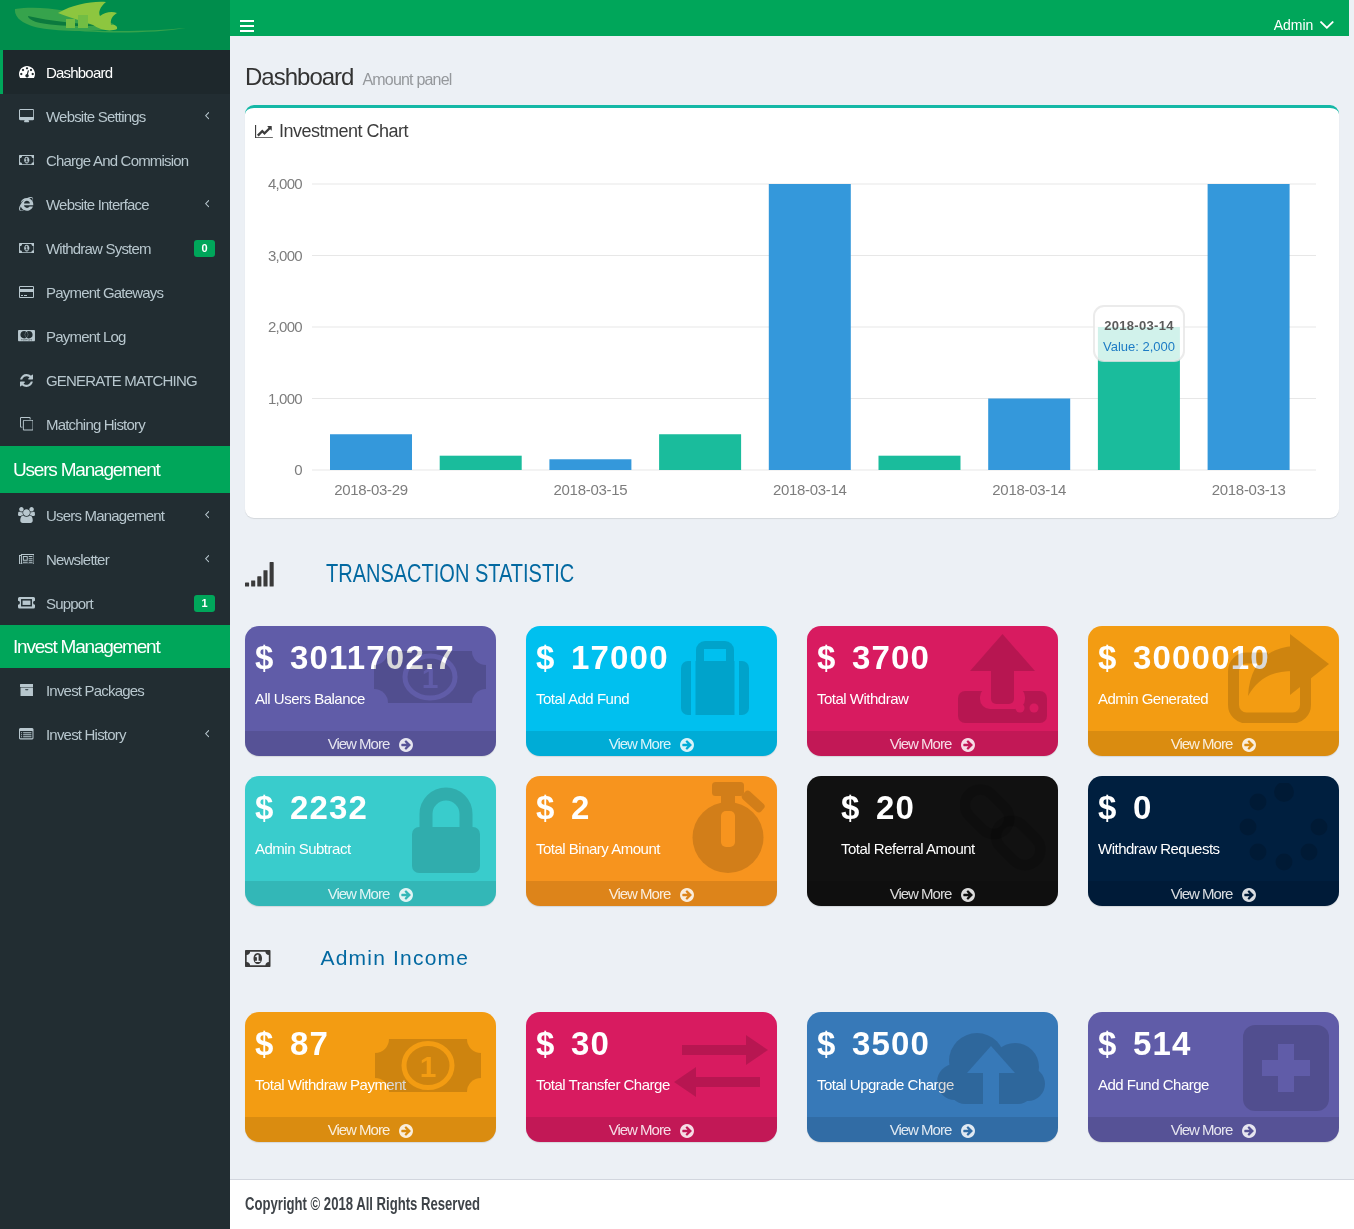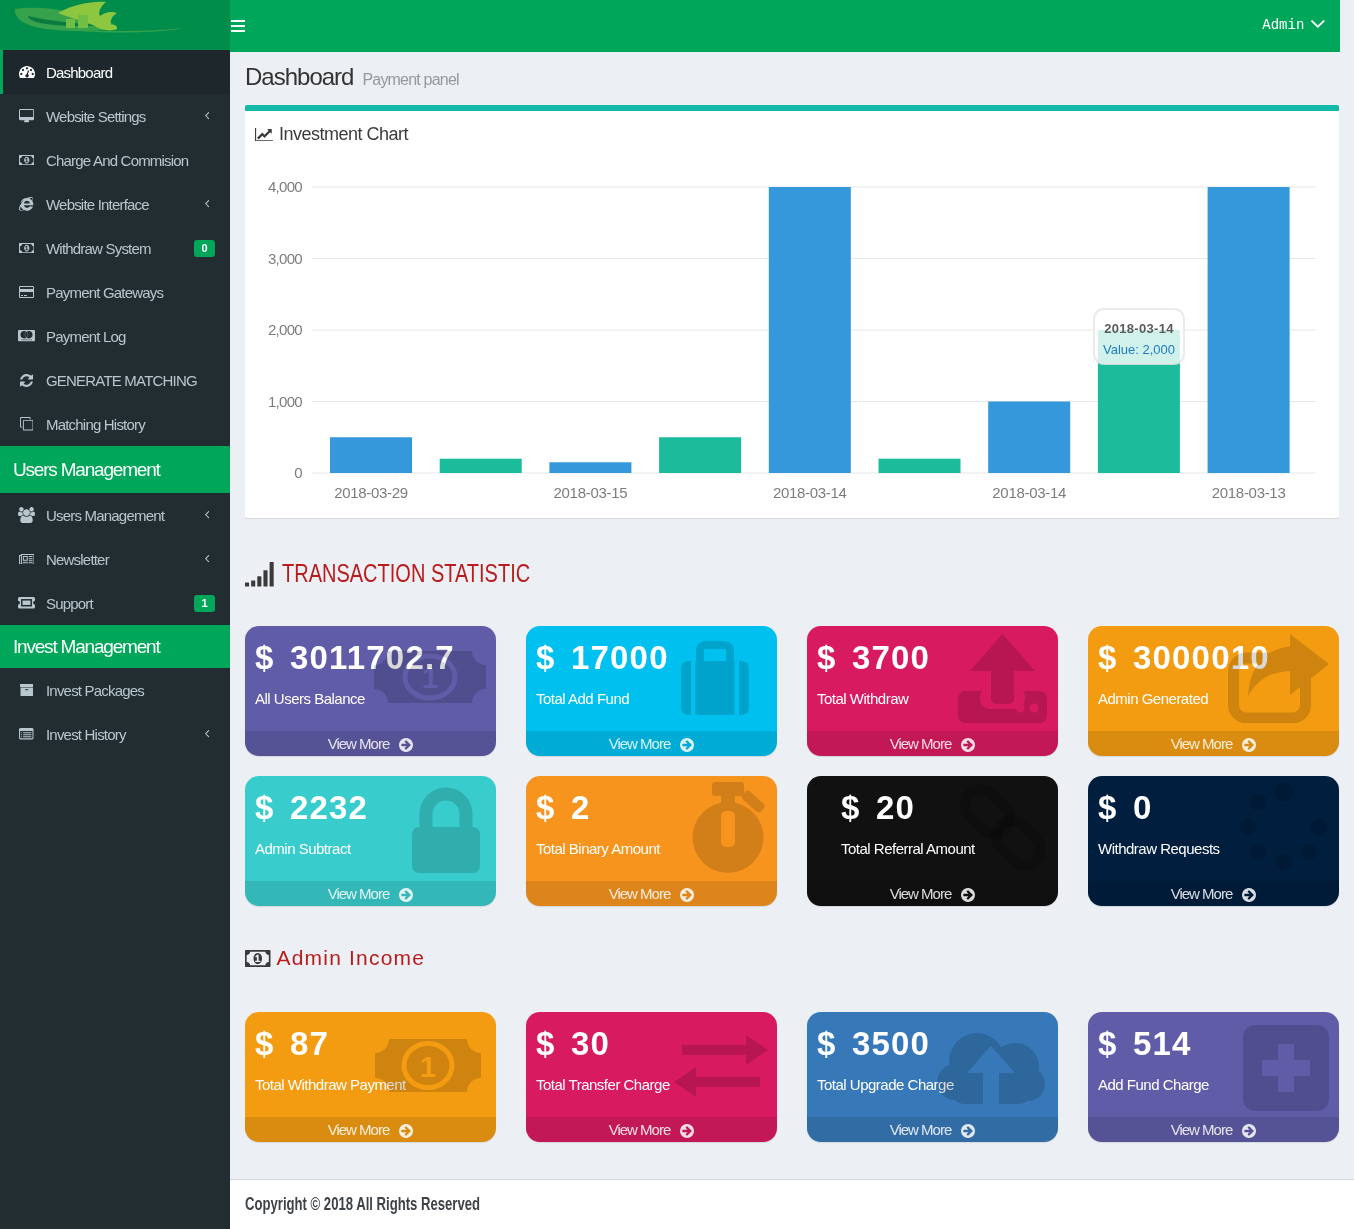--- a/index.html
+++ b/index.html
@@ -1,44 +1,44 @@
 <!DOCTYPE html>
 <html><head>
 <meta charset="utf-8">
 <style>
 * { box-sizing: border-box; }
 html,body { margin:0; padding:0; }
 body { width:1354px; height:1229px; overflow:hidden; position:relative;
   font-family:"Liberation Sans",sans-serif; background:#ecf0f5; }
 .sidebar { position:absolute; left:0; top:0; width:230px; height:1229px; background:#222d32; z-index:5; }
 .logo { height:50px; background:#008d4c; }
-.topbar { position:absolute; left:216px; top:0; width:1124px; height:52px; background:#00a65a; z-index:4;font-family:Liberation Mono, monospace; }
+.topbar { position:absolute; left:225px; top:0; width:1124px; height:36px; background:#00a65a; z-index:4; }
 .burger { position:absolute; left:15px; top:20px; width:14px; height:2px; background:#fff;
   box-shadow:0 5px 0 #fff, 0 10px 0 #fff; }
 .admin { position:absolute; right:15px; top:0; height:50px; line-height:50px; color:#fff; font-size:14px; }
 .admin svg { vertical-align:middle; margin-left:7px; margin-top:-2px; }
 .menu { list-style:none; margin:0; padding:0; }
 .menu li { display:flex; align-items:center; height:44px; padding-left:17px; color:#b8c7ce; font-size:15px; letter-spacing:-0.8px; }
 .menu li.active { background:#1e282c; color:#fff; border-left:3px solid #00a65a; padding-left:14px; }
 .menu li .mi { width:19px; display:flex; justify-content:center; align-items:center; margin-right:10px; flex:none; }
 .menu li.hdr { background:#00a65a; color:#fff; font-size:19px; letter-spacing:-1.2px; height:47px; padding-left:13px; }
 .menu li.hdr2 { height:43px; }
 .caret { margin-left:auto; margin-right:21px; display:flex; }
 .badge { margin-left:auto; margin-right:15px; background:#00a65a; color:#fff; font-size:11px; font-weight:bold; letter-spacing:0;
   width:21px; height:17px; border-radius:3px; text-align:center; line-height:17px; }
 .main { position:absolute; left:230px; top:50px; width:1124px; }
 .ch { padding:14px 15px 0; }
 .ch h1 { margin:0; font-size:24px; font-weight:normal; color:#333; line-height:26px; letter-spacing:-1px; }
 .ch small { font-size:16px; color:#95989c; font-weight:normal; margin-left:9px; line-height:1; letter-spacing:-0.8px; }
 .content { padding:15px 15px 0; }
-.chartbox { position:relative; width:1094px; height:413px; background:#fff; border-top:6px solid #14b8a6;
-  border-radius:2px; box-shadow:0 1px 1px rgba(0,0,0,0.1); }
+.chartbox { position:relative; width:1094px; height:413px; background:#fff; border-top:3px solid #14b8a6;
+  border-radius:9px; box-shadow:0 1px 1px rgba(0,0,0,0.1); }
 .bh { position:absolute; left:10px; top:13px; font-size:18px; color:#3c3c3c; letter-spacing:-0.5px; display:flex; align-items:center; }
 .bh svg { margin-right:6px; }
-.sect { margin:41px 0 39px; font-size:25px; font-weight:normal; color:#b91c1c; line-height:28px; display:flex; align-items:flex-end; }
+.sect { margin:41px 0 39px; font-size:25px; font-weight:normal; color:#0369a1; line-height:28px; display:flex; align-items:flex-end;gap:44px; }
 .sect svg { margin-right:8px; margin-bottom:0px; flex:none; }
 .sect .tx { display:inline-block; transform:scaleX(0.8); transform-origin:0 100%; white-space:nowrap; }
 .sect.ai { margin:38px 0 40px; align-items:center; font-size:21px; letter-spacing:1.2px; }
 .row { display:flex; margin:0 -15px; }
 .col { width:281px; padding:0 15px; flex:none; }
 .sb { position:relative; height:130px; border-radius:14px; color:#fff; box-shadow:0 1px 1px rgba(0,0,0,0.1); overflow:hidden; }
 .row.mb { margin-bottom:20px; }
 .sb .inner { position:relative; z-index:1; padding:17px 12px 0 10px; }
 .sb h3 { margin:0; font-size:33px; font-weight:bold; line-height:29px; letter-spacing:1.2px; word-spacing:5px; white-space:nowrap; }
 .sb p { margin:19px 0 0; font-size:15px; line-height:15px; letter-spacing:-0.5px; }
@@ -160,21 +160,21 @@
   </ul>
 </div>
 <div class="topbar">
   <div class="burger"></div>
   <div class="admin">Admin<svg width="13.7" height="8.0" viewBox="77 -883 998 582">
         <path transform="scale(1,-1)" d="M1065 777 599 311Q589 301 576.0 301.0Q563 301 553 311L87 777Q77 787 77.0 800.0Q77 813 87 823L137 873Q147 883 160.0 883.0Q173 883 183 873L576 480L969 873Q979 883 992.0 883.0Q1005 883 1015 873L1065 823Q1075 813 1075.0 800.0Q1075 787 1065 777Z" fill="#fff"></path>
       </svg></div>
 </div>
 <div class="main">
   <div class="ch">
-      <h1>Dashboard<small>Payment panel</small></h1>
+      <h1>Dashboard<small>Amount panel</small></h1>
     </div>
   <div class="content">
     <div class="chartbox">
       <div class="bh"><svg width="17.9" height="13.4" viewBox="0 -1408 2048 1536">
             <path transform="scale(1,-1)" d="M2048 0V-128H0V1408H128V0ZM1920 1248V813Q1920 792 1900.5 783.5Q1881 775 1865 791L1744 912L1111 279Q1101 269 1088.0 269.0Q1075 269 1065 279L832 512L416 96L224 288L809 873Q819 883 832.0 883.0Q845 883 855 873L1088 640L1552 1104L1431 1225Q1415 1241 1423.5 1260.5Q1432 1280 1453 1280H1888Q1902 1280 1911.0 1271.0Q1920 1262 1920 1248Z" fill="#3c3c3c"></path>
           </svg>Investment Chart</div>
       <svg class="chart" style="position:absolute;left:0;top:42px" width="1094" height="352" viewBox="0 0 1094 352">
       <line x1="67" y1="320" x2="1071" y2="320" stroke="#e7e7e7" stroke-width="1"></line>
       <text x="57" y="325" font-size="15" letter-spacing="-0.7" fill="#7d7d7d" text-anchor="end">0</text>
       <line x1="67" y1="248.5" x2="1071" y2="248.5" stroke="#e7e7e7" stroke-width="1"></line>

